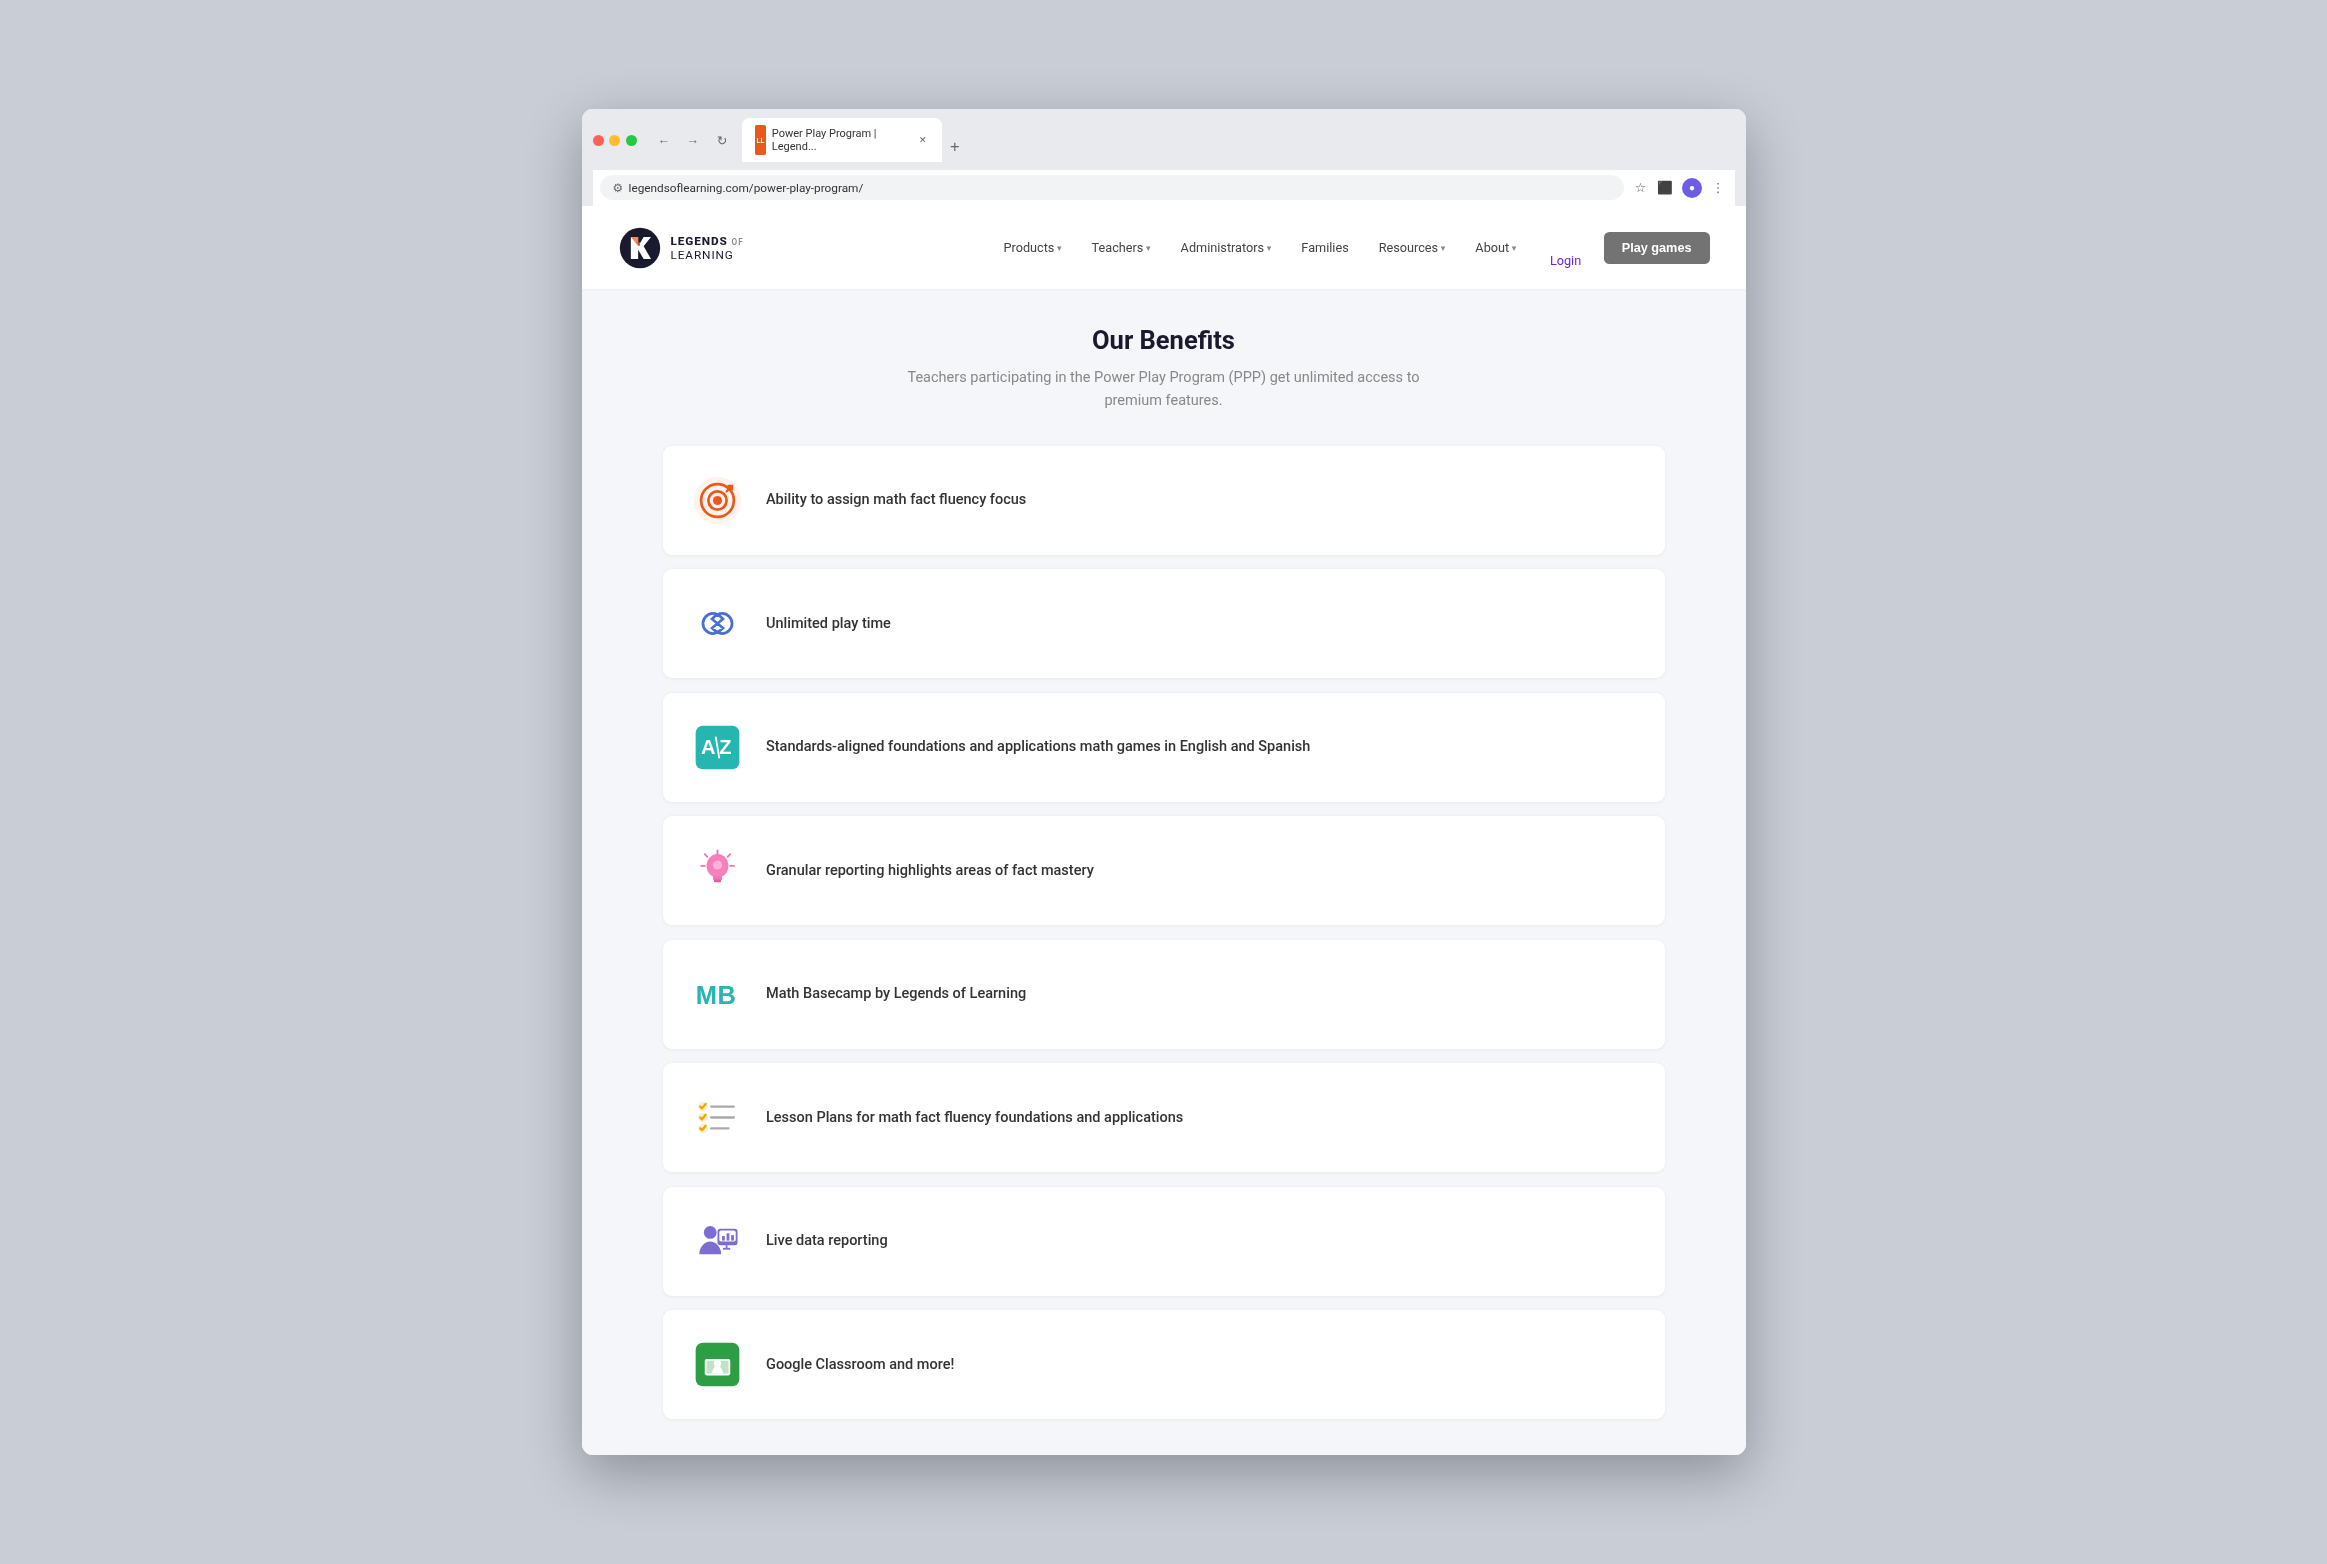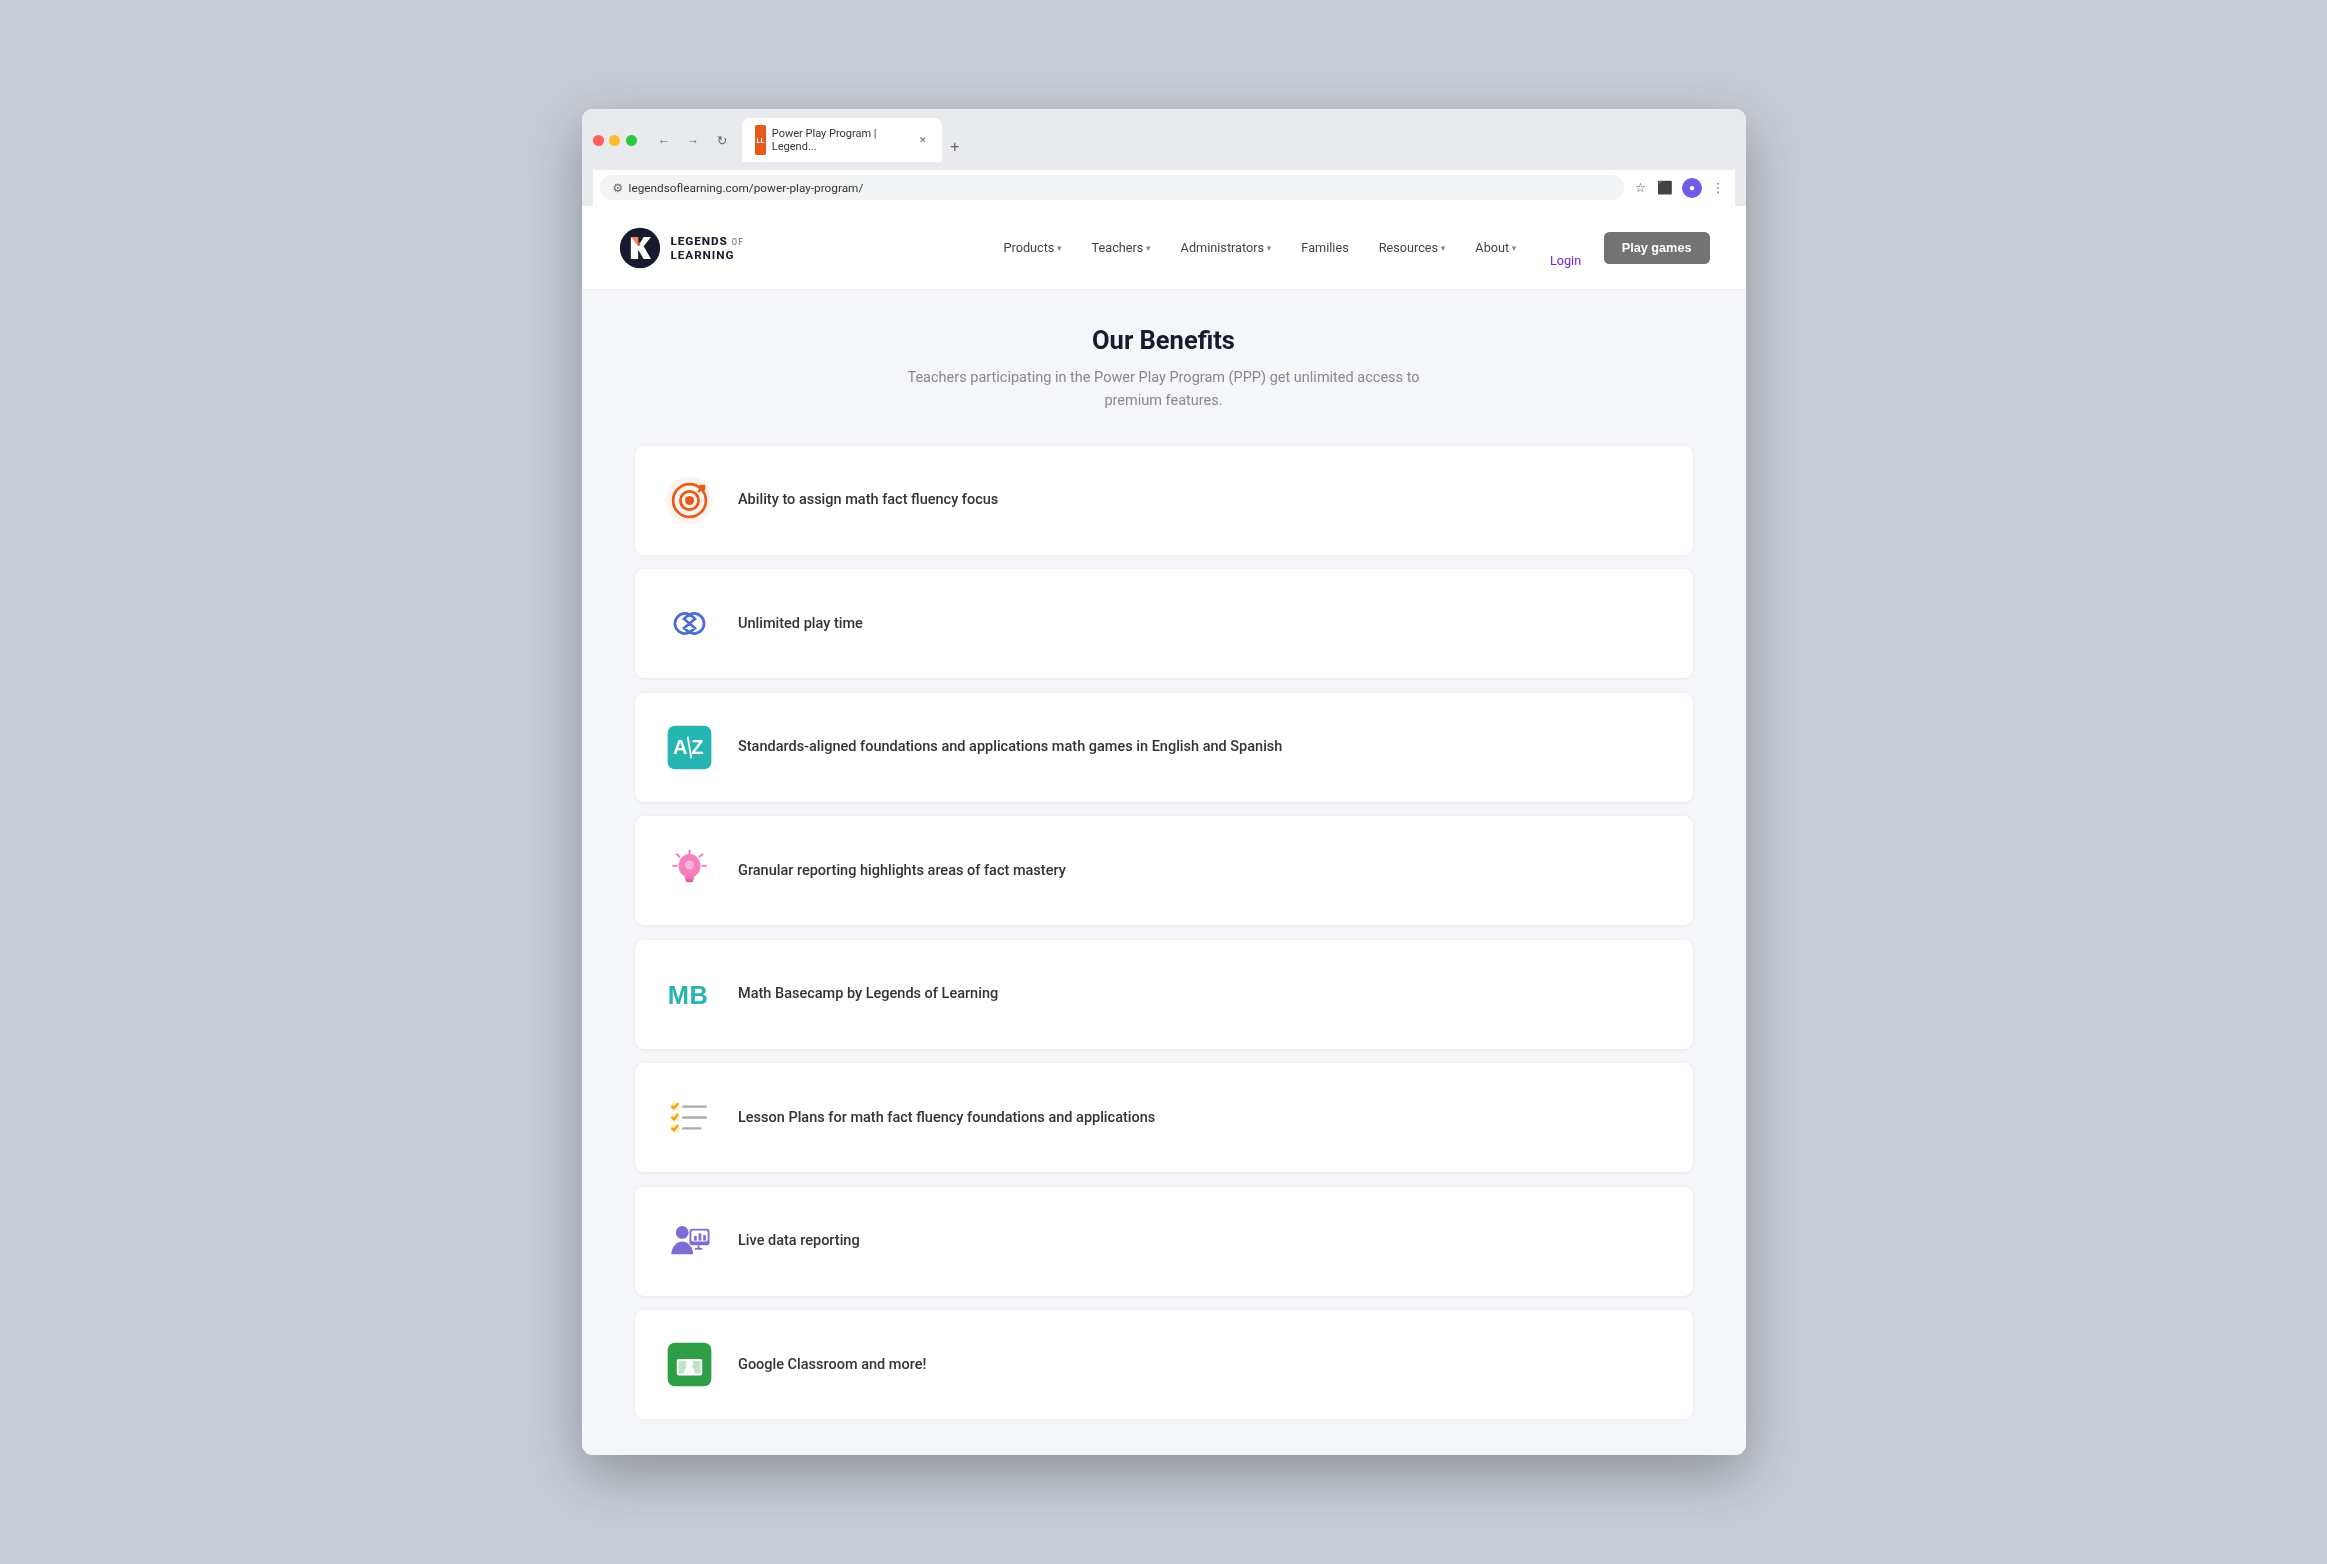--- a/index.html
+++ b/index.html
@@ -240,21 +240,21 @@
       border: none;
       padding: 9px 18px;
       border-radius: 5.5px;
       font-size: 12.7px;
       font-weight: 600;
       cursor: pointer;
     }
 
     
     .main-content {
-      padding: 36px 53px;
+      padding: 36px 81px;
       border-radius: 24px;
     }
 
     .section-title {
       text-align: center;
       font-size: 25.5px;
       font-weight: 700;
       color: #1a1a2e;
       margin-bottom: 11px;
     }
@@ -358,21 +358,21 @@
       <div class="logo-area">
 
         <svg class="logo-icon" viewBox="0 0 48 48">
           <circle cx="24" cy="24" r="22" fill="#1a1a2e"></circle>
           <path d="M14 12 L14 36 L22 36 L22 26 L28 36 L36 36 L28 22 L36 12 L28 12 L22 22 L22 12 Z" fill="white"></path>
           <path d="M20 18 L24 18 L24 22 Z" fill="#e85a1b"></path>
           <path d="M14 12 L22 12 L22 22 Z" fill="#e85a1b" opacity="0.7"></path>
         </svg>
         <div>
           <div style="font-size:11.8px;font-weight:800;color:#1a1a2e;letter-spacing:0.9px;">LEGENDS <span style="font-size:8.2px;font-weight:600;color:#888;">OF</span></div>
-          <div style="font-size:11.8px;font-weight:700;color:#1a1a2e;letter-spacing:0.9px;">LEARNING</div>
+          <div style="font-size:11.8px;font-weight:400;color:#1a1a2e;letter-spacing:0.9px;">LEARNING</div>
         </div>
       </div>
 
       <div class="nav-links">
         <div class="nav-item">
           <span>Products</span>
           <span class="nav-chevron">▾</span>
         </div>
         <div class="nav-item">
           <span>Teachers</span>

